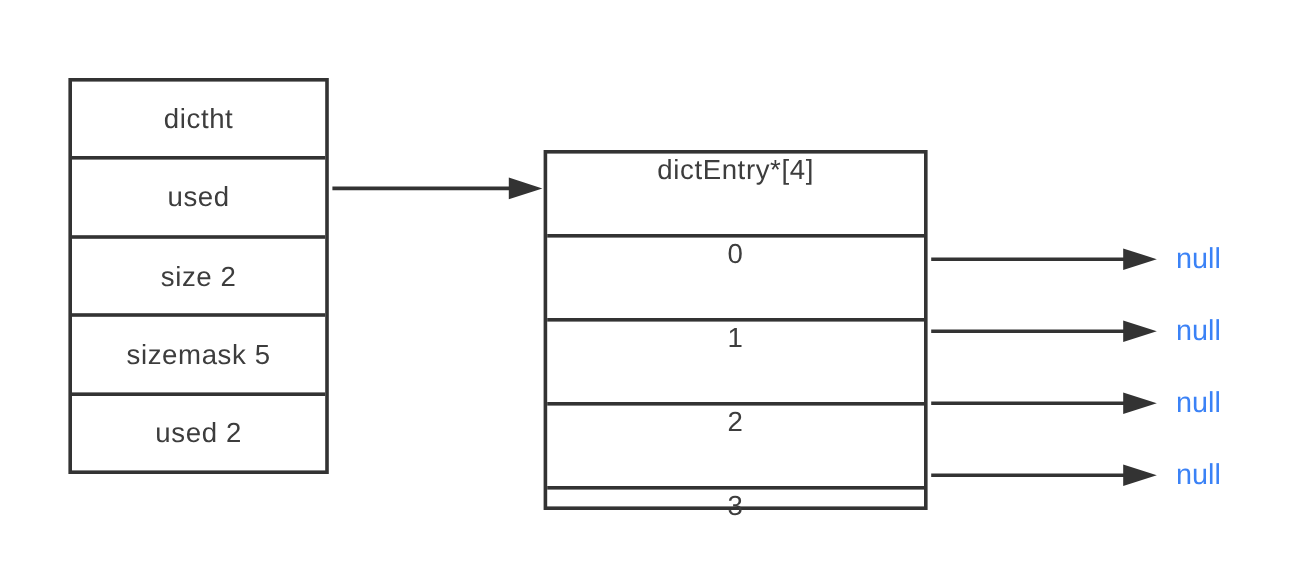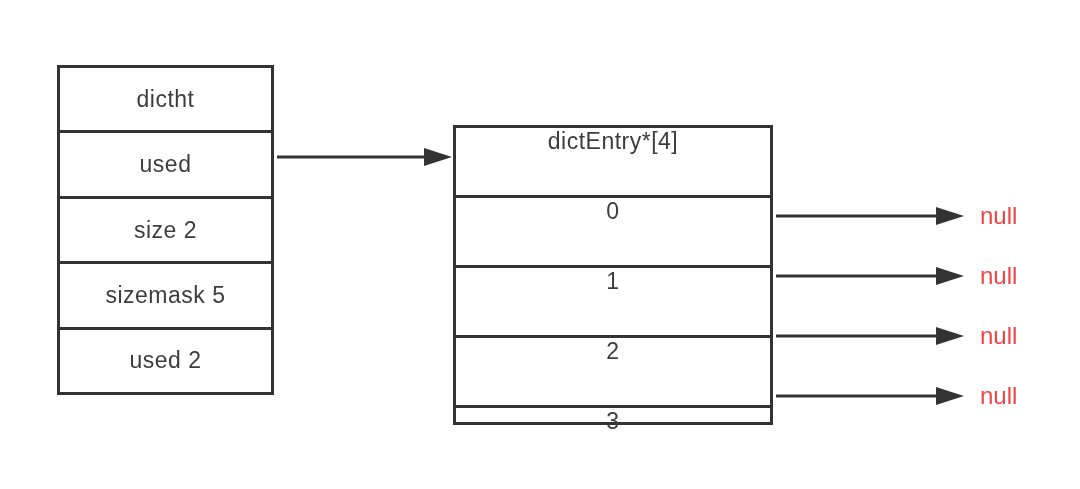--- a/index.html
+++ b/index.html
@@ -59,21 +59,21 @@
     pointer-events: none;
   }
   .null-label {
     position: absolute;
     left: 980px;
     width: 60px;
     height: 30px;
     line-height: 30px;
     font-size: 24px;
     text-align: left;
-    color: #ef4444;
+    color: #3b82f6;
   }
   #null-0 { top: 201px; }
   #null-1 { top: 261px; }
   #null-2 { top: 321px; }
   #null-3 { top: 381px; }
 </style>
 </head>
 <body>
 
 <div class="canvas">

